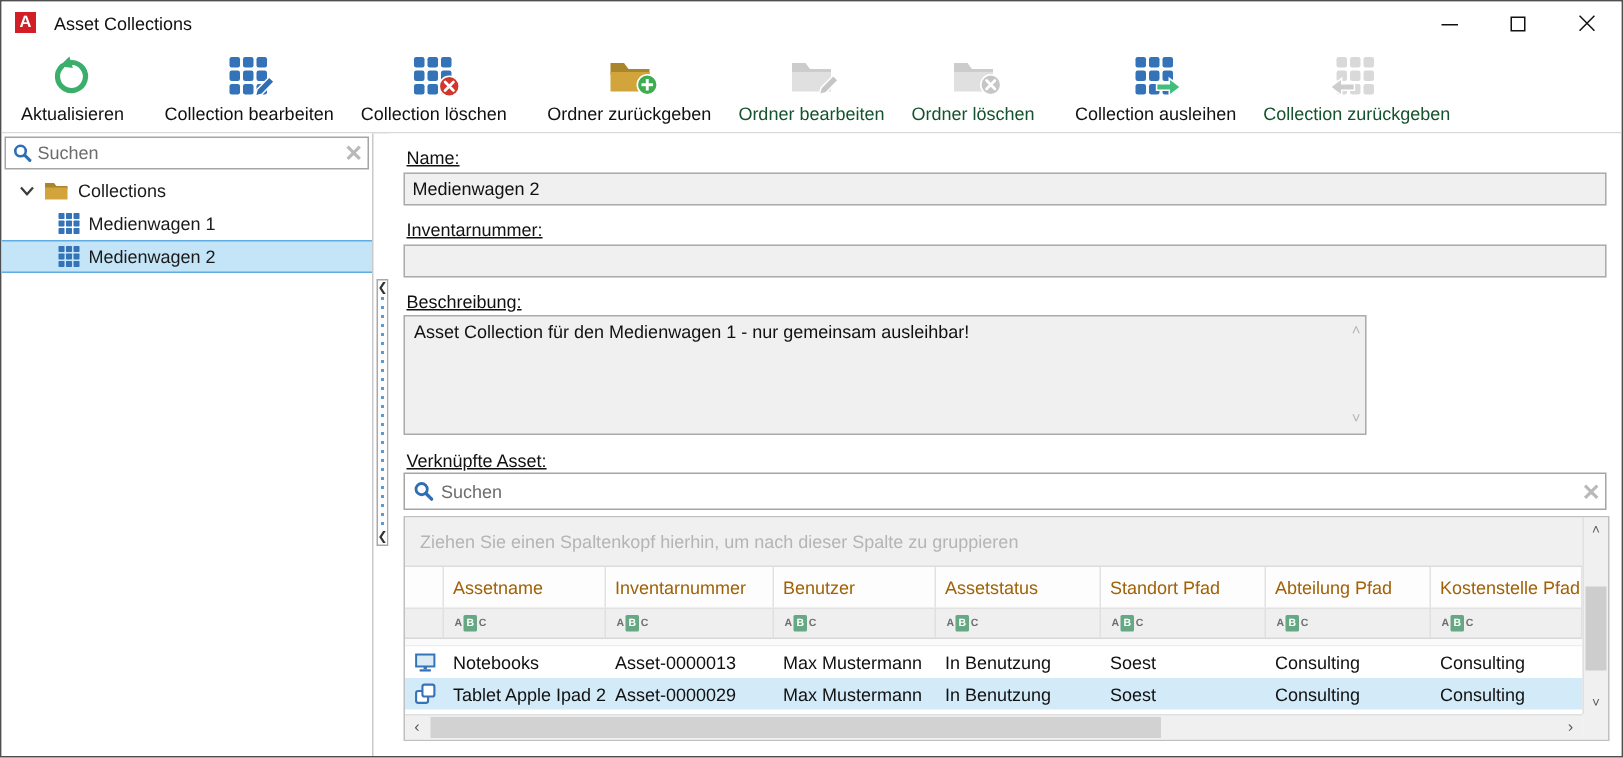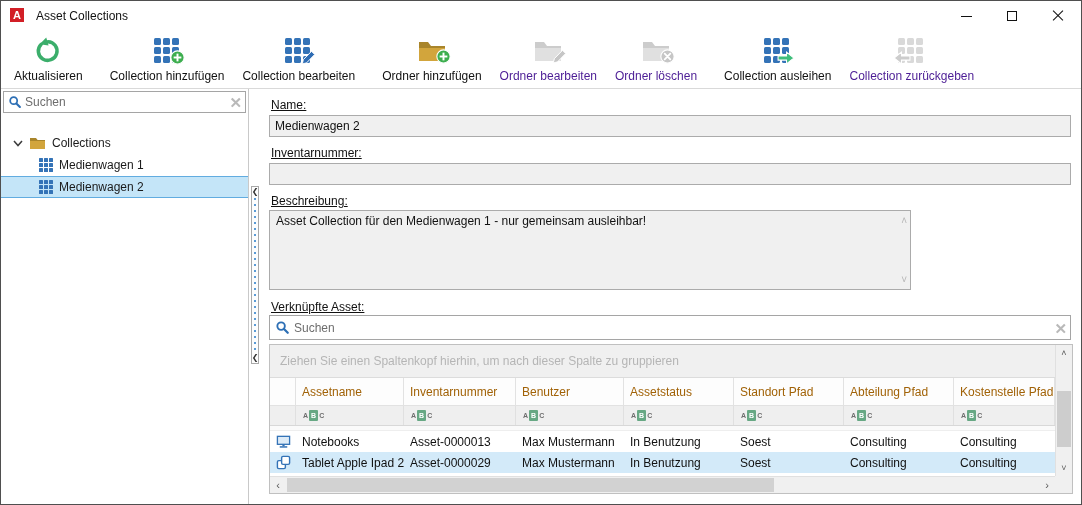--- a/index.html
+++ b/index.html
@@ -19,39 +19,39 @@
   .glyph-min { width:11px; height:1px; background:#111; }
   .glyph-max { width:10px; height:10px; border:1px solid #111; }
   .glyph-close { width:12px; height:12px; position:relative; }
   .glyph-close:before,.glyph-close:after { content:""; position:absolute; left:-1px; top:5px; width:14px; height:1px; background:#111; }
   .glyph-close:before { transform:rotate(45deg); } .glyph-close:after { transform:rotate(-45deg); }
   
   .toolbar { position:absolute; left:0; top:30px; width:100%; height:58px; background:#fff; border-bottom:1px solid #d9d9d9; display:flex; align-items:flex-end; padding:0 4px; }
   .tb-btn { display:flex; flex-direction:column; align-items:center; justify-content:flex-end; padding:4px 9px 5px; white-space:nowrap; }
   .tb-btn .ico { height:32px; display:flex; align-items:center; justify-content:center; margin-bottom:2px; position:relative; }
   .tb-btn .lbl { font-size:12px; color:#111; }
-  .tb-btn.disabled .lbl { color:#4c1d95; }
+  .tb-btn.disabled .lbl { color:#14532d; }
   .tb-sep { width:1px; background:#d0d0d0; margin:6px 4px; }
   
   .colgrid { position:relative; width:27px; height:27px; }
   .colgrid .gsq { display:grid; grid-template-columns:repeat(3,7px); grid-template-rows:repeat(3,7px); gap:2px; }
   .colgrid .gsq i { background:#3473b7; border-radius:1.5px; }
   .colgrid.gray .gsq i { background:#d9d9d9; }
   .badge { position:absolute; right:-4px; bottom:-3px; }
   .badge-left { position:absolute; left:-5px; bottom:-3px; }
   
   .minigrid { display:grid; grid-template-columns:repeat(3,4px); grid-template-rows:repeat(3,4px); gap:1px; margin-right:6px; flex:none; }
   .minigrid i { background:#3473b7; border-radius:0.5px; }
   
   .sidebar { position:absolute; left:0; top:88px; width:248px; bottom:0; background:#fff; border-right:1px solid #c9c9c9; }
   .searchbox { position:relative; margin:2px; height:22px; border:1px solid #a5a5a5; background:#fff; display:flex; align-items:center; padding:0 22px 0 4px; }
   .searchbox input { border:0; outline:0; flex:1; font-family:"Liberation Sans",sans-serif; font-size:12px; color:#333; background:transparent; min-width:0; }
   .searchbox input::placeholder { color:#6d6d6d; }
   .clear-x { position:absolute; right:3px; top:1px; font-size:15px; font-weight:bold; color:#b9b9b9; cursor:pointer; line-height:19px; }
-  .tree { margin-top:19px; }
+  .tree { margin-top:3px; }
   .tree-row { height:22px; display:flex; align-items:center; position:relative; }
   .tree-row.sel { background:#c4e5f8; border-top:1px solid #61ace0; border-bottom:1px solid #61ace0; }
   .tree-indent1 { width:10px; } .tree-indent2 { width:38px; }
   .chev { width:14px; height:14px; margin-right:4px; flex:none; }
   
   .splitter { position:absolute; left:250px; top:185px; width:8px; height:178px; border:1px solid #a9a9a9; background:#fdfdfd; display:flex; flex-direction:column; align-items:center; justify-content:space-between; padding:1px 0; }
   .splitter .arr { font-size:8px; color:#333; line-height:8px; }
   .splitter .dots { flex:1; width:2px; margin:2px 0; background-image:repeating-linear-gradient(to bottom,#5b9bd5 0 2px,transparent 2px 6px); }
   
   .main { position:absolute; left:258px; top:88px; right:0; bottom:0; background:#fff; }
@@ -122,84 +122,83 @@
         <svg width="28" height="28" viewBox="0 0 24 24">
           <path d="M6.2 6.2 A 8 8 0 1 0 12 4" fill="none" stroke="#3bae6b" stroke-width="3" stroke-linecap="round"></path>
           <polygon points="10.5,0.5 12.5,7.2 4.8,6.2" fill="#3bae6b"></polygon>
         </svg>
       </div>
       <div class="lbl">Aktualisieren</div>
     </div>
 
     <div class="tb-sep"></div>
 
+
     <div class="tb-btn">
       <div class="ico">
         <div class="colgrid">
             <div class="gsq">
               <i></i>
               <i></i>
               <i></i>
               <i></i>
               <i></i>
               <i></i>
               <i></i>
               <i></i>
               <i></i>
             </div>
           <span class="badge"><svg width="15" height="15" viewBox="0 0 14 14">
-                <circle cx="7" cy="7" r="6.2" fill="#3dae4f" stroke="#fff" stroke-width="1"></circle>
-                <rect x="6.1" y="3.4" width="1.8" height="7.2" fill="#fff"></rect>
-                <rect x="3.4" y="6.1" width="7.2" height="1.8" fill="#fff"></rect>
-              </svg></span>
-        </div>
-      </div>
-      <div class="lbl">Collection hinzufügen</div>
+                <path d="M9.8 1.2 l3 3 L5.2 12 l-4 1 1-4 z" fill="#2f6db4" stroke="#fff" stroke-width="0.9"></path>
+              </svg></span>
+        </div>
+      </div>
+      <div class="lbl">Collection bearbeiten</div>
     </div>
 
     <div class="tb-btn">
       <div class="ico">
         <div class="colgrid">
             <div class="gsq">
               <i></i>
               <i></i>
               <i></i>
               <i></i>
               <i></i>
               <i></i>
               <i></i>
               <i></i>
               <i></i>
             </div>
           <span class="badge"><svg width="15" height="15" viewBox="0 0 14 14">
-                <path d="M9.8 1.2 l3 3 L5.2 12 l-4 1 1-4 z" fill="#2f6db4" stroke="#fff" stroke-width="0.9"></path>
-              </svg></span>
-        </div>
-      </div>
-      <div class="lbl">Collection bearbeiten</div>
-    </div>
-
+                <circle cx="7" cy="7" r="6.2" fill="#d3362c" stroke="#fff" stroke-width="1"></circle>
+                <path d="M4.4 4.4 l5.2 5.2 M9.6 4.4 l-5.2 5.2" stroke="#fff" stroke-width="1.7" stroke-linecap="round"></path>
+              </svg></span>
+        </div>
+      </div>
+      <div class="lbl">Collection löschen</div>
+    </div>
 
     <div class="tb-sep"></div>
 
     <div class="tb-btn">
       <div class="ico">
         <div style="position:relative;width:30px;height:25px;">
           <svg width="30" height="25" viewBox="0 0 30 25">
             <path d="M2 3 h9 l3 4 h14 v4 H2 z" fill="#a9852b"></path>
             <path d="M2 9 h26 v13 H2 z" fill="#d2a53c"></path>
           </svg>
           <span class="badge"><svg width="15" height="15" viewBox="0 0 14 14">
                 <circle cx="7" cy="7" r="6.2" fill="#3dae4f" stroke="#fff" stroke-width="1"></circle>
                 <rect x="6.1" y="3.4" width="1.8" height="7.2" fill="#fff"></rect>
                 <rect x="3.4" y="6.1" width="7.2" height="1.8" fill="#fff"></rect>
               </svg></span>
         </div>
       </div>
-      <div class="lbl">Ordner hinzufügen</div>
+      <div class="lbl">Ordner zurückgeben</div>
     </div>
 
     <div class="tb-btn disabled">
       <div class="ico">
         <div style="position:relative;width:30px;height:25px;">
           <svg width="30" height="25" viewBox="0 0 30 25">
             <path d="M2 3 h9 l3 4 h14 v4 H2 z" fill="#cccccc"></path>
             <path d="M2 9 h26 v13 H2 z" fill="#e0e0e0"></path>
           </svg>
           <span class="badge"><svg width="15" height="15" viewBox="0 0 14 14">

